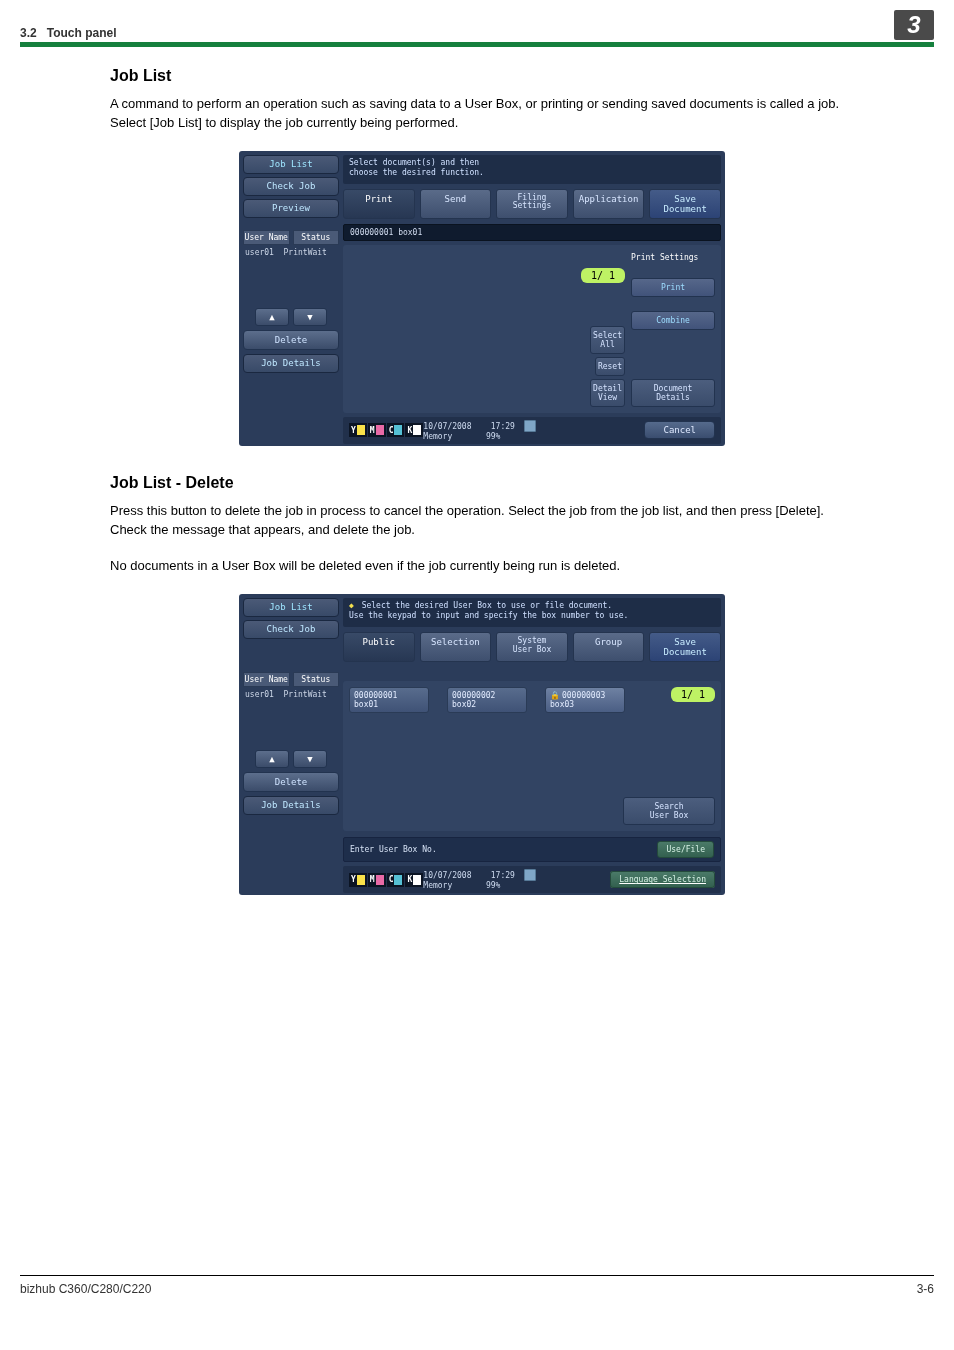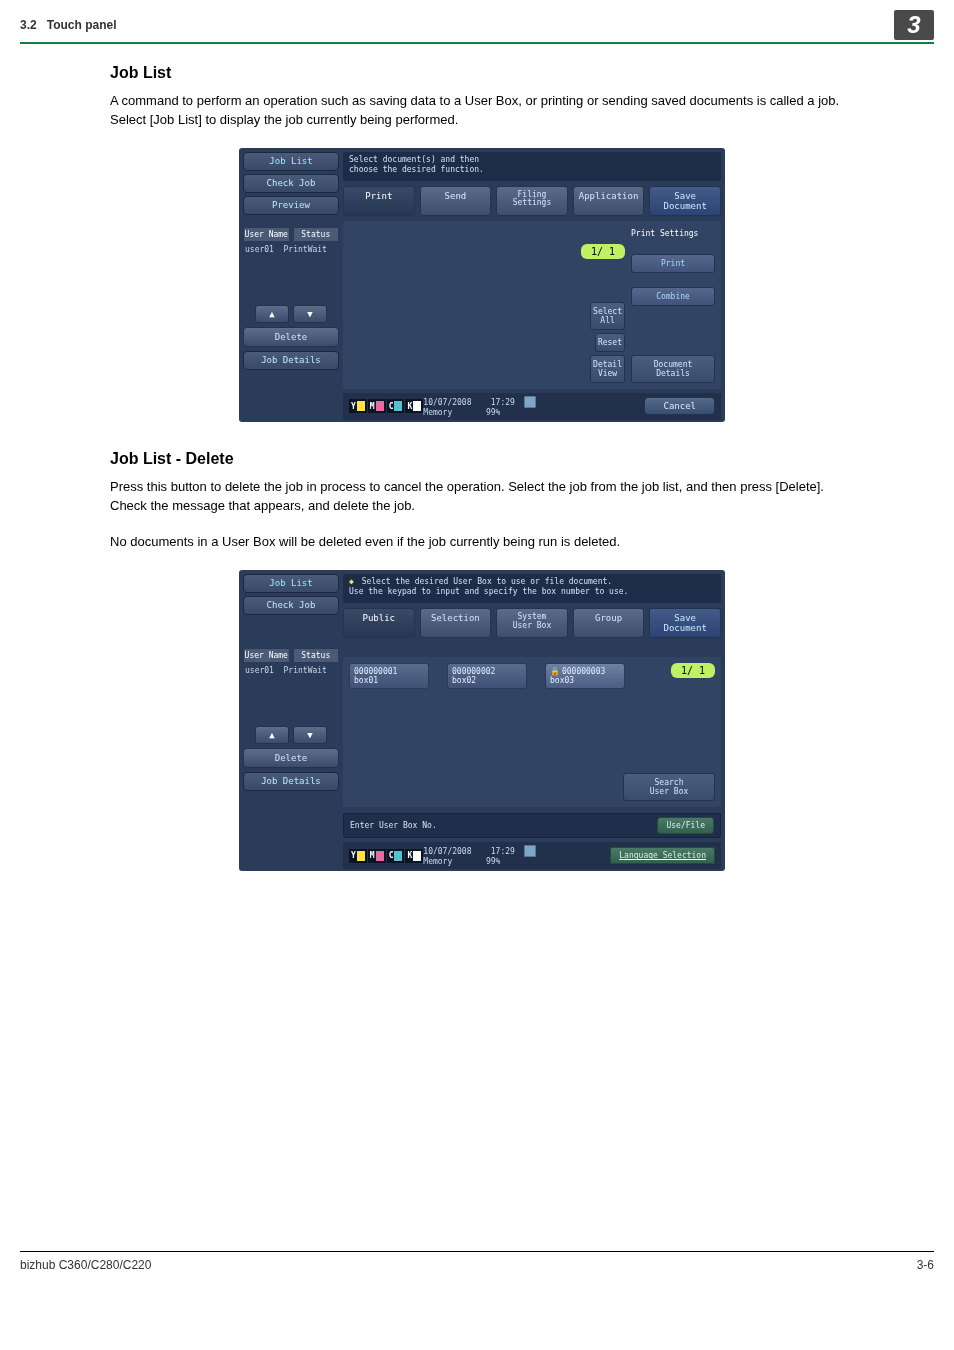--- a/index.html
+++ b/index.html
@@ -8,22 +8,22 @@
     font-size: 13px;
     color: #000;
     background: #fff;
     width: 954px;
     margin: 0 auto;
     padding: 0 20px;
   }
   .page-header {
     display: flex;
     justify-content: space-between;
-    align-items: center;
-    border-bottom: 2px solid #15803d;
+    align-items: flex-end;
+    border-bottom: 5px solid #15803d;
     padding: 10px 0 2px 0;
     margin-bottom: 20px;
   }
   .page-header-left {
     font-size: 12px;
     color: #333;
   }
   .page-header-left b { font-weight: bold; }
   .chapter-badge {
     background: #4a4a4a;
@@ -300,20 +300,21 @@
 choose the desired function.</span>
         </div>
         <div class="tab-row">
           <div class="tab-btn active">Print</div>
           <div class="tab-btn">Send</div>
           <div class="tab-btn green" style="white-space:pre-line;">Filing
 Settings</div>
           <div class="tab-btn">Application</div>
           <div class="tab-btn accent">Save Document</div>
         </div>
+        <div class="breadcrumb-bar">000000001   box01</div>
         <div class="main-area">
           <div class="mid-grid">
             <div class="mid-top"></div>
             <div class="mid-btns">
               <div class="pager-chip" style="margin-bottom:40px">1/  1</div>
               <div class="side-btn" style="white-space:pre-line;">Select
 All</div>
               <div class="side-btn">Reset</div>
               <div class="side-btn" style="white-space:pre-line;">Detail
 View</div>

